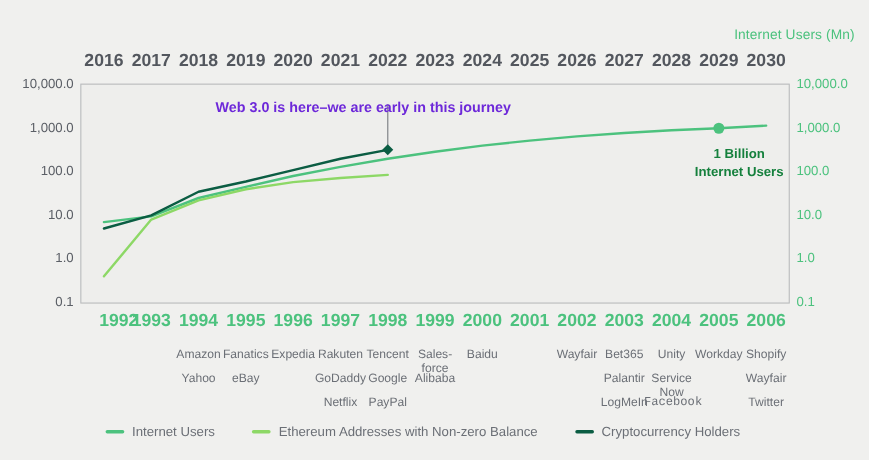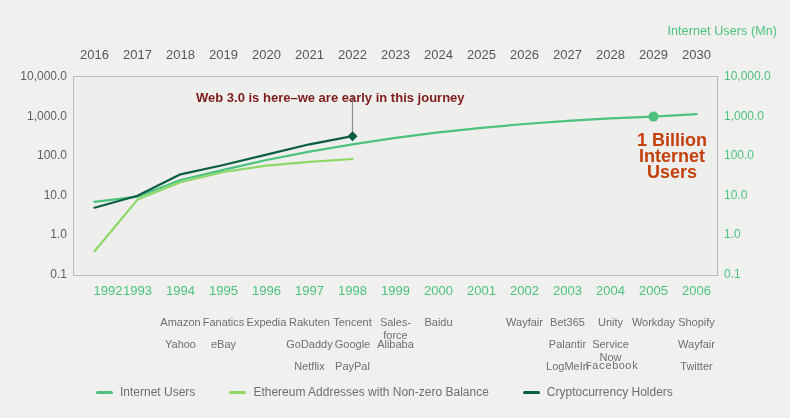--- a/index.html
+++ b/index.html
@@ -14,44 +14,44 @@
   #stage { position:absolute; left:0; top:0; width:790px; height:418px; }
 
   .axis-title {
     position:absolute; font-size:12.5px; letter-spacing:0.1px;
   }
   #left-axis-title { left:13px; top:24px; color:#5b5f66; }
   #right-axis-title { right:13px; top:24px; color:#4CC27E; }
 
   .toprow, .bottomrow { position:absolute; }
   .yeartick {
-    position:absolute; text-align:center; font-weight:normal;
-    font-size:13px; width:46px;
+    position:absolute; text-align:center; font-weight:bold;
+    font-size:16px; width:46px;
   }
   .top-year { color:#53575e; top:47px; }
   .bottom-year { color:#4CC27E; top:283px; }
 
   .ylab {
     position:absolute; font-size:12px; text-align:right; width:62px;
   }
   .ylab-left { color:#5b5f66; left:5px; }
   .ylab-right { color:#4CC27E; text-align:left; left:724px; }
 
   #plot {
     position:absolute; left:73px; top:76px; width:645px; height:200px;
     border:1px solid #b9bbbd; background:#eeeeec;
   }
   #plot svg { display:block; }
 
   .annot { position:absolute; font-weight:bold; }
   #annot-web3 {
-    left:196px; top:90px; font-size:13px; color:#7f1d1d; white-space:nowrap;
+    left:196px; top:90px; font-size:13px; color:#6d28d9; white-space:nowrap;
   }
   #annot-billion {
-    left:620px; top:132px; font-size:18px; color:#c2410c; text-align:center;
+    left:620px; top:132px; font-size:12px; color:#15803d; text-align:center;
     line-height:16px; width:104px;
   }
 
   #tech-label {
     position:absolute; left:26px; top:318px; width:70px; text-align:center;
     font-size:12px; font-weight:bold; color:#116B4E; line-height:18px;
   }
   .company-cell {
     position:absolute; text-align:center; font-size:11px; color:#6b6f76;
     width:50px; line-height:12.5px;

